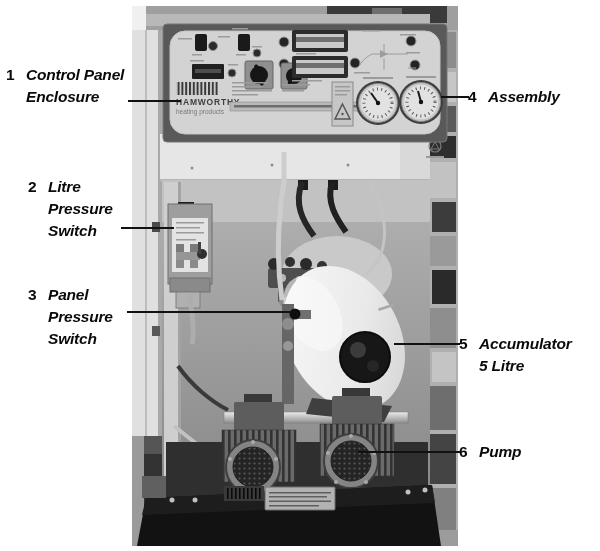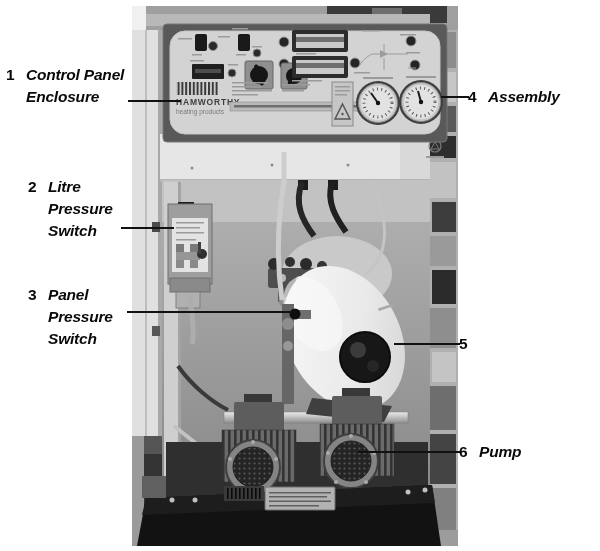--- a/index.html
+++ b/index.html
@@ -403,20 +403,24 @@
 
   <div class="callout" style="left:468px;top:86px;">
     <span class="num">4</span>
     <span class="txt">
       <span class="ln">Assembly</span>
     </span>
   </div>
 
   <div class="callout" style="left:459px;top:333px;">
     <span class="num">5</span>
+    <span class="txt">
+      <span class="ln">Accumulator</span>
+      <span class="ln">5 Litre</span>
+    </span>
   </div>
 
   <div class="callout" style="left:459px;top:441px;">
     <span class="num">6</span>
     <span class="txt">
       <span class="ln">Pump</span>
     </span>
   </div>
 
 </div>

